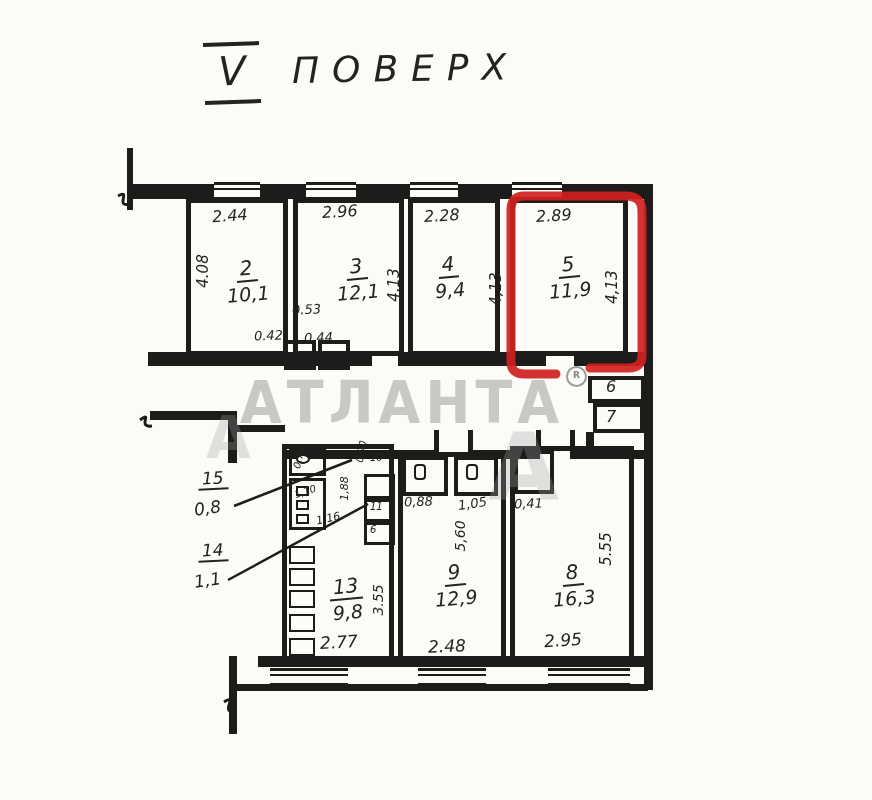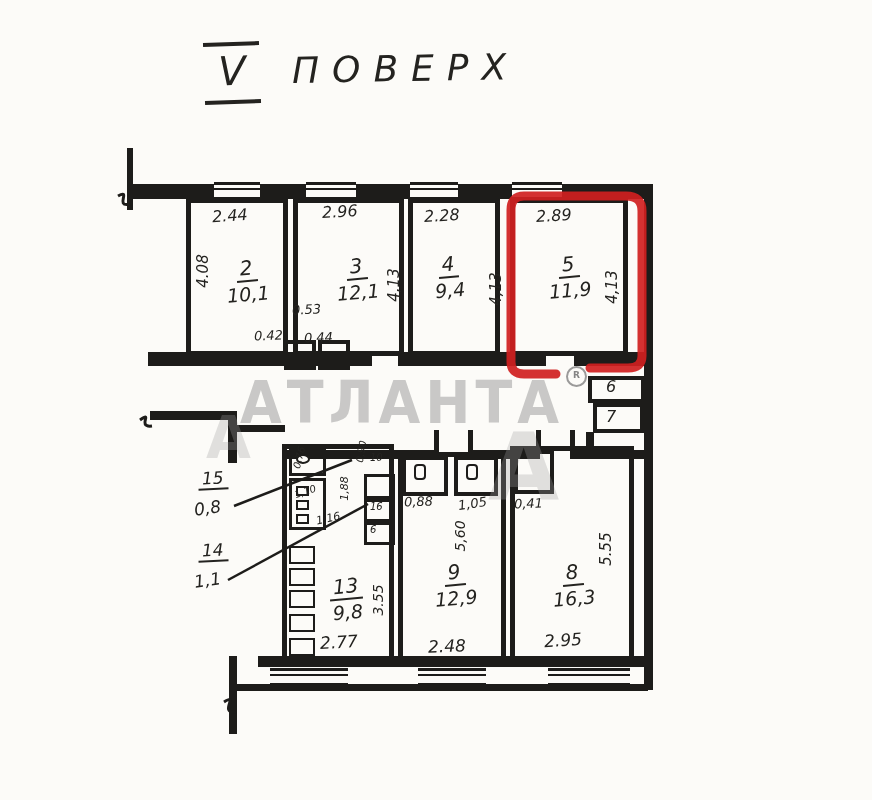--- a/index.html
+++ b/index.html
@@ -167,21 +167,21 @@
 
   <div class="hand" style="left:320px;top:632px;font-size:17px;transform:rotate(-3deg);">2.77</div>
   <div class="hand" style="left:428px;top:636px;font-size:17px;transform:rotate(-2deg);">2.48</div>
   <div class="hand" style="left:544px;top:630px;font-size:17px;transform:rotate(-4deg);">2.95</div>
 
   <div class="hand" style="left:404px;top:494px;font-size:13px;transform:rotate(-2deg);">0,88</div>
   <div class="hand" style="left:458px;top:496px;font-size:13px;transform:rotate(-8deg);">1,05</div>
   <div class="hand" style="left:514px;top:496px;font-size:13px;transform:rotate(-2deg);">0,41</div>
 
   <div class="hand" style="left:370px;top:452px;font-size:10px;">10</div>
-  <div class="hand" style="left:370px;top:501px;font-size:10px;">16</div>
+  <div class="hand" style="left:370px;top:501px;font-size:10px;">11</div>
   <div class="hand" style="left:370px;top:524px;font-size:10px;">6</div>
   <div class="hand vtext" style="left:314px;top:482px;width:60px;font-size:11px;">1,88</div>
   <div class="hand" style="left:316px;top:512px;font-size:11px;transform:rotate(-12deg);">1,16</div>
   <div class="hand" style="left:294px;top:486px;font-size:10px;transform:rotate(-18deg);">1,10</div>
   <div class="hand" style="left:288px;top:452px;font-size:10px;transform:rotate(-75deg);">0,76</div>
   <div class="hand" style="left:350px;top:446px;font-size:10px;transform:rotate(-80deg);">0,90</div>
 
   <div class="hand lbl15-14" style="left:198px;top:468px;transform:rotate(-3deg);">
     <span class="num">15</span>
   </div>

